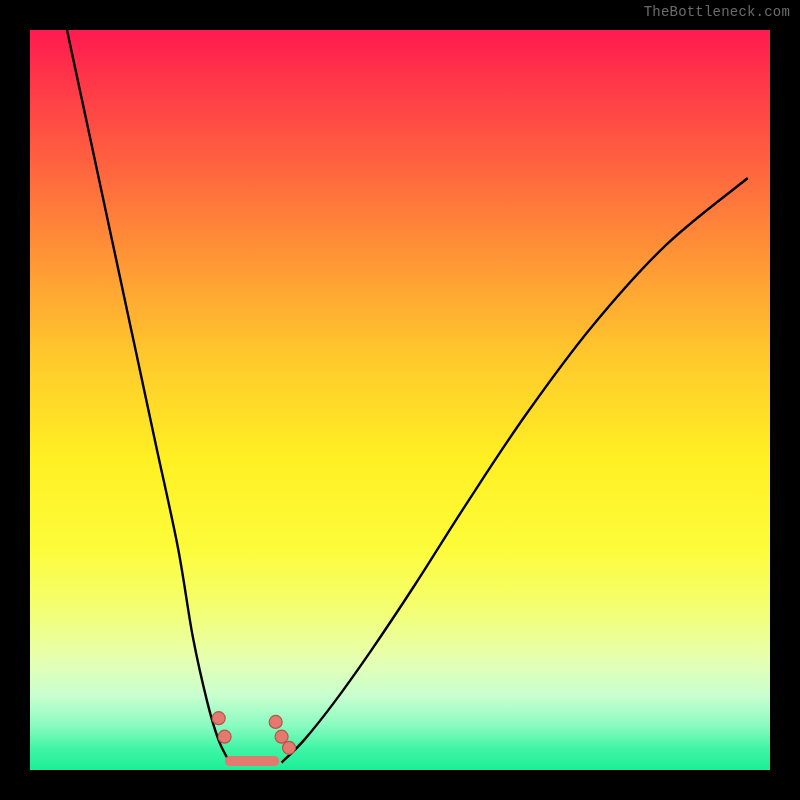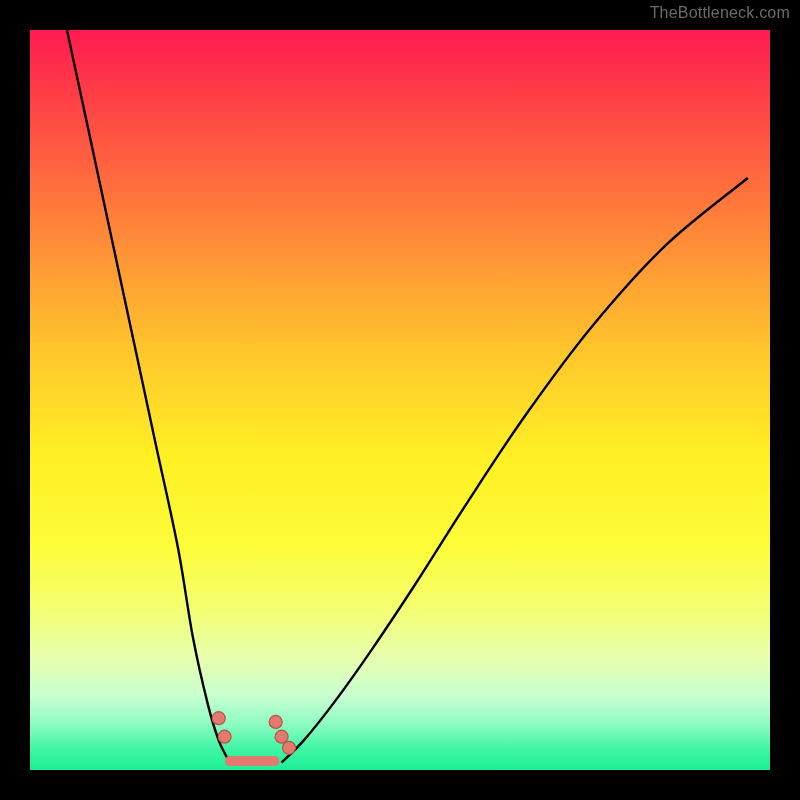--- a/index.html
+++ b/index.html
@@ -37,22 +37,22 @@
       #c8ffd0 90%,
       #8afbc0 94%,
       #42f5a6 97%,
       #1bef96 100%
     );
   }
   .watermark {
     position: absolute;
     top: 4px;
     right: 10px;
-    font-family: Liberation Sans, sans-serif;
-    font-size: 16px;
+    font-family: Liberation Mono, monospace;
+    font-size: 14px;
     color: #6b6b6b;
     letter-spacing: 0.2px;
     font-weight: 500;
   }
   svg.curve {
     position: absolute;
     left: 0;
     top: 0;
     width: 740px;
     height: 740px;

